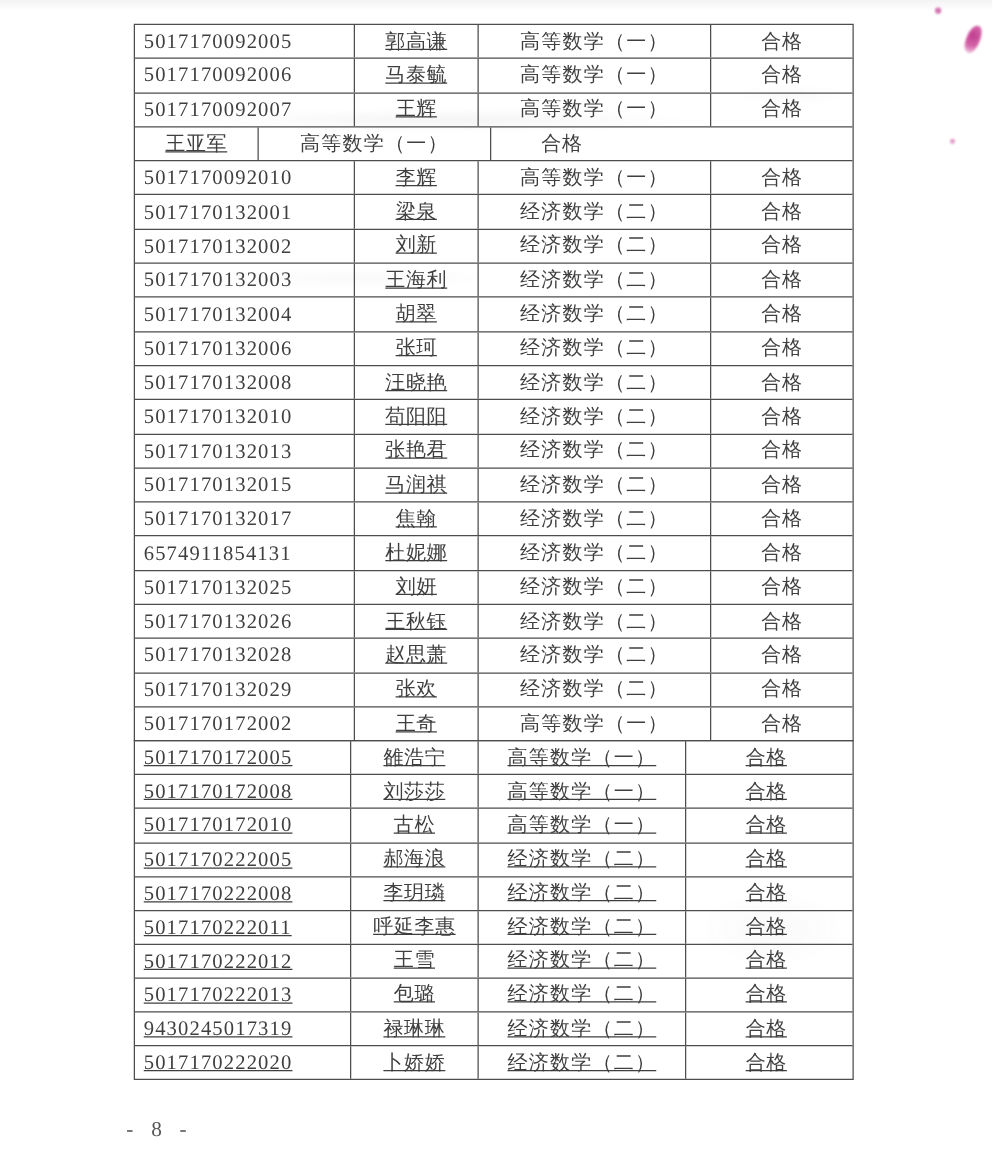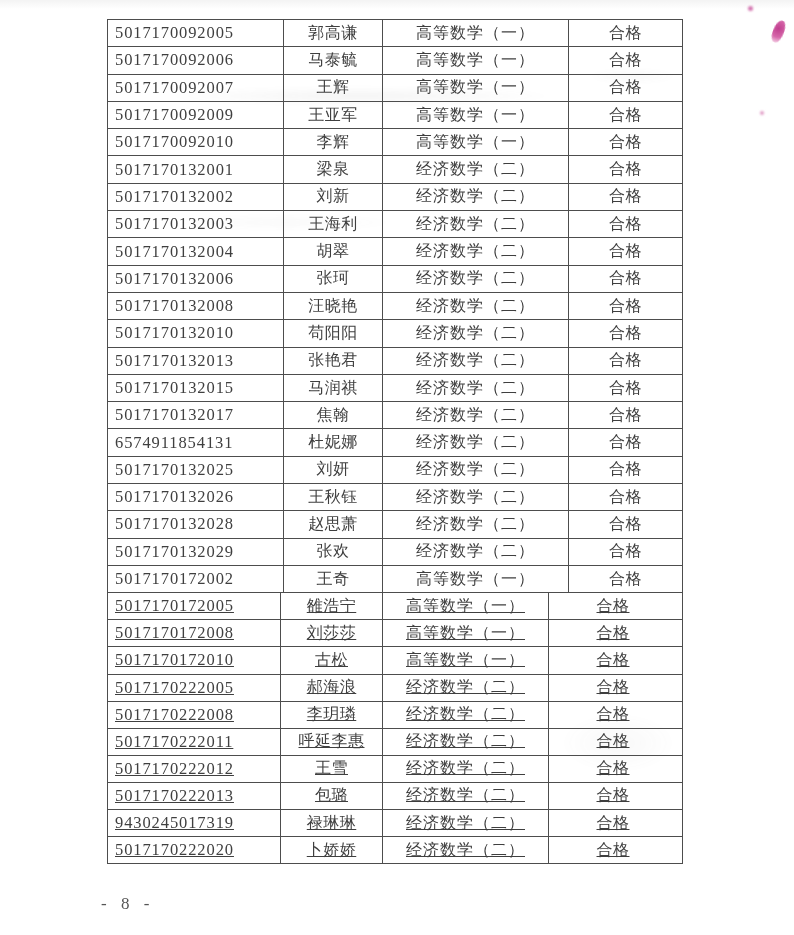--- a/index.html
+++ b/index.html
@@ -34,21 +34,21 @@
     display:flex; align-items:center; justify-content:center;
     border-right:1px solid var(--border,#4d4d4d);
     font-size:16px;
     letter-spacing:0.5px;
     white-space:nowrap;
     overflow:hidden;
   }
   .t-cell:last-child { border-right:none; }
   
   .s0 .c-id     { width:176px; }
-  .s0 .c-name   { width:99px;  }
+  .s0 .c-name   { width:99px;text-decoration:underline;  }
   .s0 .c-course { width:186px; }
   .s0 .c-result { width:113px; }
   .s0 .t-row    { height:26.3px; }
   
   .s1 .c-id     { width:173px; }
   .s1 .c-name   { width:102px; }
   .s1 .c-course { width:166px; }
   .s1 .c-result { width:128px; }
   .s1 .t-row    { height:26.1px; }
 
@@ -126,21 +126,20 @@
           <div class="t-cell c-course">高等数学（一）</div>
           <div class="t-cell c-result">合格</div>
         </div>
         <div class="t-row">
           <div class="t-cell c-id">5017170092007</div>
           <div class="t-cell c-name">王辉</div>
           <div class="t-cell c-course">高等数学（一）</div>
           <div class="t-cell c-result">合格</div>
         </div>
         <div class="t-row">
-          <div class="t-cell c-id">5017170092009</div>
           <div class="t-cell c-name">王亚军</div>
           <div class="t-cell c-course">高等数学（一）</div>
           <div class="t-cell c-result">合格</div>
         </div>
         <div class="t-row">
           <div class="t-cell c-id">5017170092010</div>
           <div class="t-cell c-name">李辉</div>
           <div class="t-cell c-course">高等数学（一）</div>
           <div class="t-cell c-result">合格</div>
         </div>

